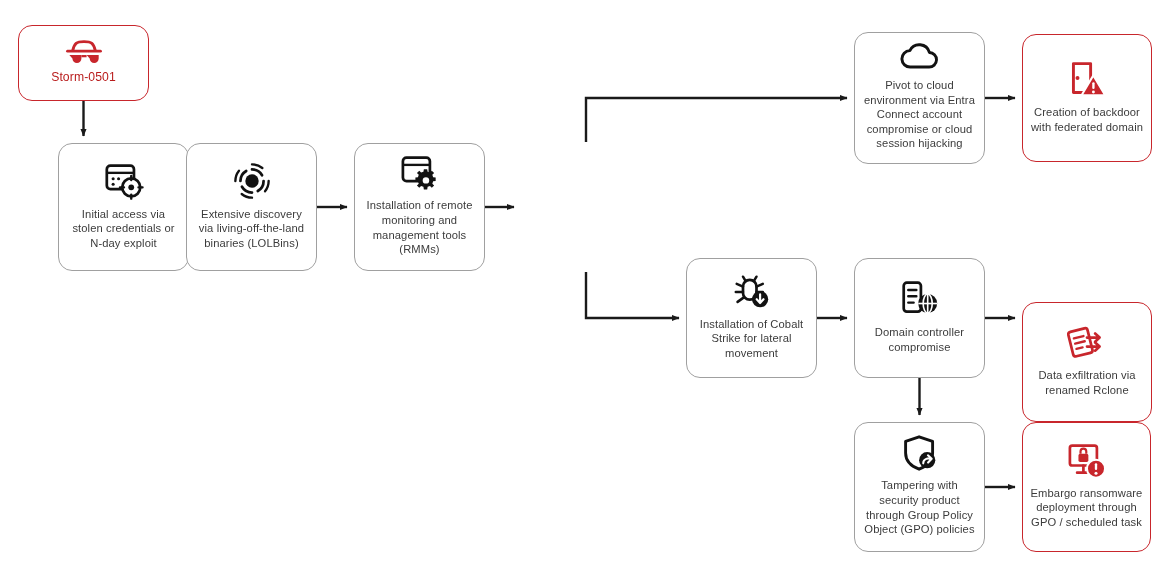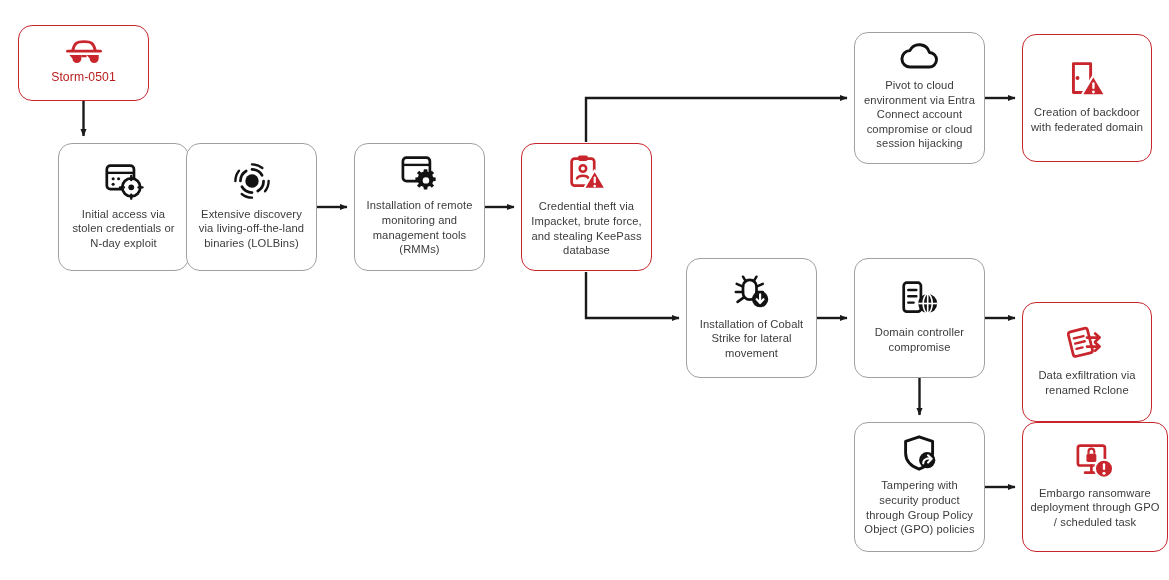--- a/index.html
+++ b/index.html
@@ -121,34 +121,20 @@
       <svg width="40" height="36" viewBox="0 0 44 40">
         <rect x="3" y="3" width="30" height="26" rx="4" fill="none" stroke="#121212" stroke-width="3"></rect>
         <path d="M3 11 L33 11" stroke="#121212" stroke-width="2.6"></path>
         <path d="M30.5 18.5 l2.6 .9 2-2 2.6 2.6 -2 2 .9 2.6 2.8 .5 v3.7 l-2.8 .5 -.9 2.6 2 2 -2.6 2.6 -2-2 -2.6 .9 -.5 2.8 h-3.7 l-.5-2.8 -2.6-.9 -2 2 -2.6-2.6 2-2 -.9-2.6 -2.8-.5 v-3.7 l2.8-.5 .9-2.6 -2-2 2.6-2.6 2 2 2.6-.9 .5-2.8 h3.7 z" fill="#121212"></path>
         <circle cx="28.6" cy="28.2" r="3.6" fill="#ffffff"></circle>
       </svg>
     </span>
     <span class="label">Installation of remote monitoring and management tools (RMMs)</span>
   </div>
 
-  <div class="node red" style="left:521px;top:143px;width:131px;height:128px;">
-    <span class="ico">
-      <svg width="38" height="38" viewBox="0 0 42 42">
-        <rect x="4" y="5" width="25" height="30" rx="3.4" fill="none" stroke="#c8262c" stroke-width="3"></rect>
-        <rect x="11" y="1.6" width="11" height="6" rx="2" fill="#c8262c"></rect>
-        <circle cx="16.5" cy="16" r="3.6" fill="none" stroke="#c8262c" stroke-width="2.8"></circle>
-        <path d="M10 27 c1.5-4 11-4 13 0" fill="none" stroke="#c8262c" stroke-width="2.8" stroke-linecap="round"></path>
-        <path d="M29.5 18 L41.5 38.5 L17.5 38.5 z" fill="#c8262c" stroke="#ffffff" stroke-width="2.2" stroke-linejoin="round"></path>
-        <rect x="28.3" y="25" width="2.5" height="7.4" rx="1.2" fill="#ffffff"></rect>
-        <circle cx="29.5" cy="35.4" r="1.5" fill="#ffffff"></circle>
-      </svg>
-    </span>
-    <span class="label">Credential theft via Impacket, brute force, and stealing KeePass database</span>
-  </div>
 
   <div class="node" style="left:854px;top:32px;width:131px;height:132px;align-items:center;">
     <span class="ico">
       <svg width="42" height="28" viewBox="0 0 46 30">
         <path d="M12.5 26 a9 9 0 0 1 -.6 -18 a11.5 11.5 0 0 1 21.4 2 a7.6 7.6 0 0 1 -.5 16 z" fill="none" stroke="#121212" stroke-width="3.2" stroke-linejoin="round"></path>
       </svg>
     </span>
     <span class="label">Pivot to cloud environment via Entra Connect account compromise or cloud session hijacking</span>
   </div>
 
@@ -214,21 +200,21 @@
     <span class="ico">
       <svg width="38" height="36" viewBox="0 0 42 40">
         <path d="M20 2 L35 7 v13 c0 9 -7 15 -15 18 C12 35 5 29 5 20 V7 z" fill="none" stroke="#121212" stroke-width="3.2" stroke-linejoin="round"></path>
         <circle cx="29" cy="28" r="9" fill="#121212"></circle>
         <path d="M24.6 31.5 c0 -5 6 -6.6 8.6 -4.6 M29.8 22.6 L34 26.4 L30 30.6" fill="none" stroke="#ffffff" stroke-width="2.3" stroke-linecap="round" stroke-linejoin="round"></path>
       </svg>
     </span>
     <span class="label">Tampering with security product through Group Policy Object (GPO) policies</span>
   </div>
 
-  <div class="node red" style="left:1022px;top:422px;width:146px;height:130px;">
+  <div class="node red" style="left:1022px;top:422px;width:129px;height:130px;">
     <span class="ico">
       <svg width="40" height="36" viewBox="0 0 44 40">
         <rect x="3" y="3" width="30" height="22" rx="2.6" fill="none" stroke="#c8262c" stroke-width="3"></rect>
         <path d="M18 25 L18 33 M11 33 L25 33" stroke="#c8262c" stroke-width="3" stroke-linecap="round"></path>
         <rect x="12.5" y="12" width="11" height="9" rx="1.8" fill="#c8262c"></rect>
         <path d="M14.8 12 v-2.6 a3.2 3.2 0 0 1 6.4 0 V12" fill="none" stroke="#c8262c" stroke-width="2.4"></path>
         <circle cx="32" cy="28.5" r="10" fill="#c8262c" stroke="#ffffff" stroke-width="2.2"></circle>
         <rect x="30.7" y="22.4" width="2.6" height="7.6" rx="1.3" fill="#ffffff"></rect>
         <circle cx="32" cy="33.6" r="1.7" fill="#ffffff"></circle>
       </svg>

